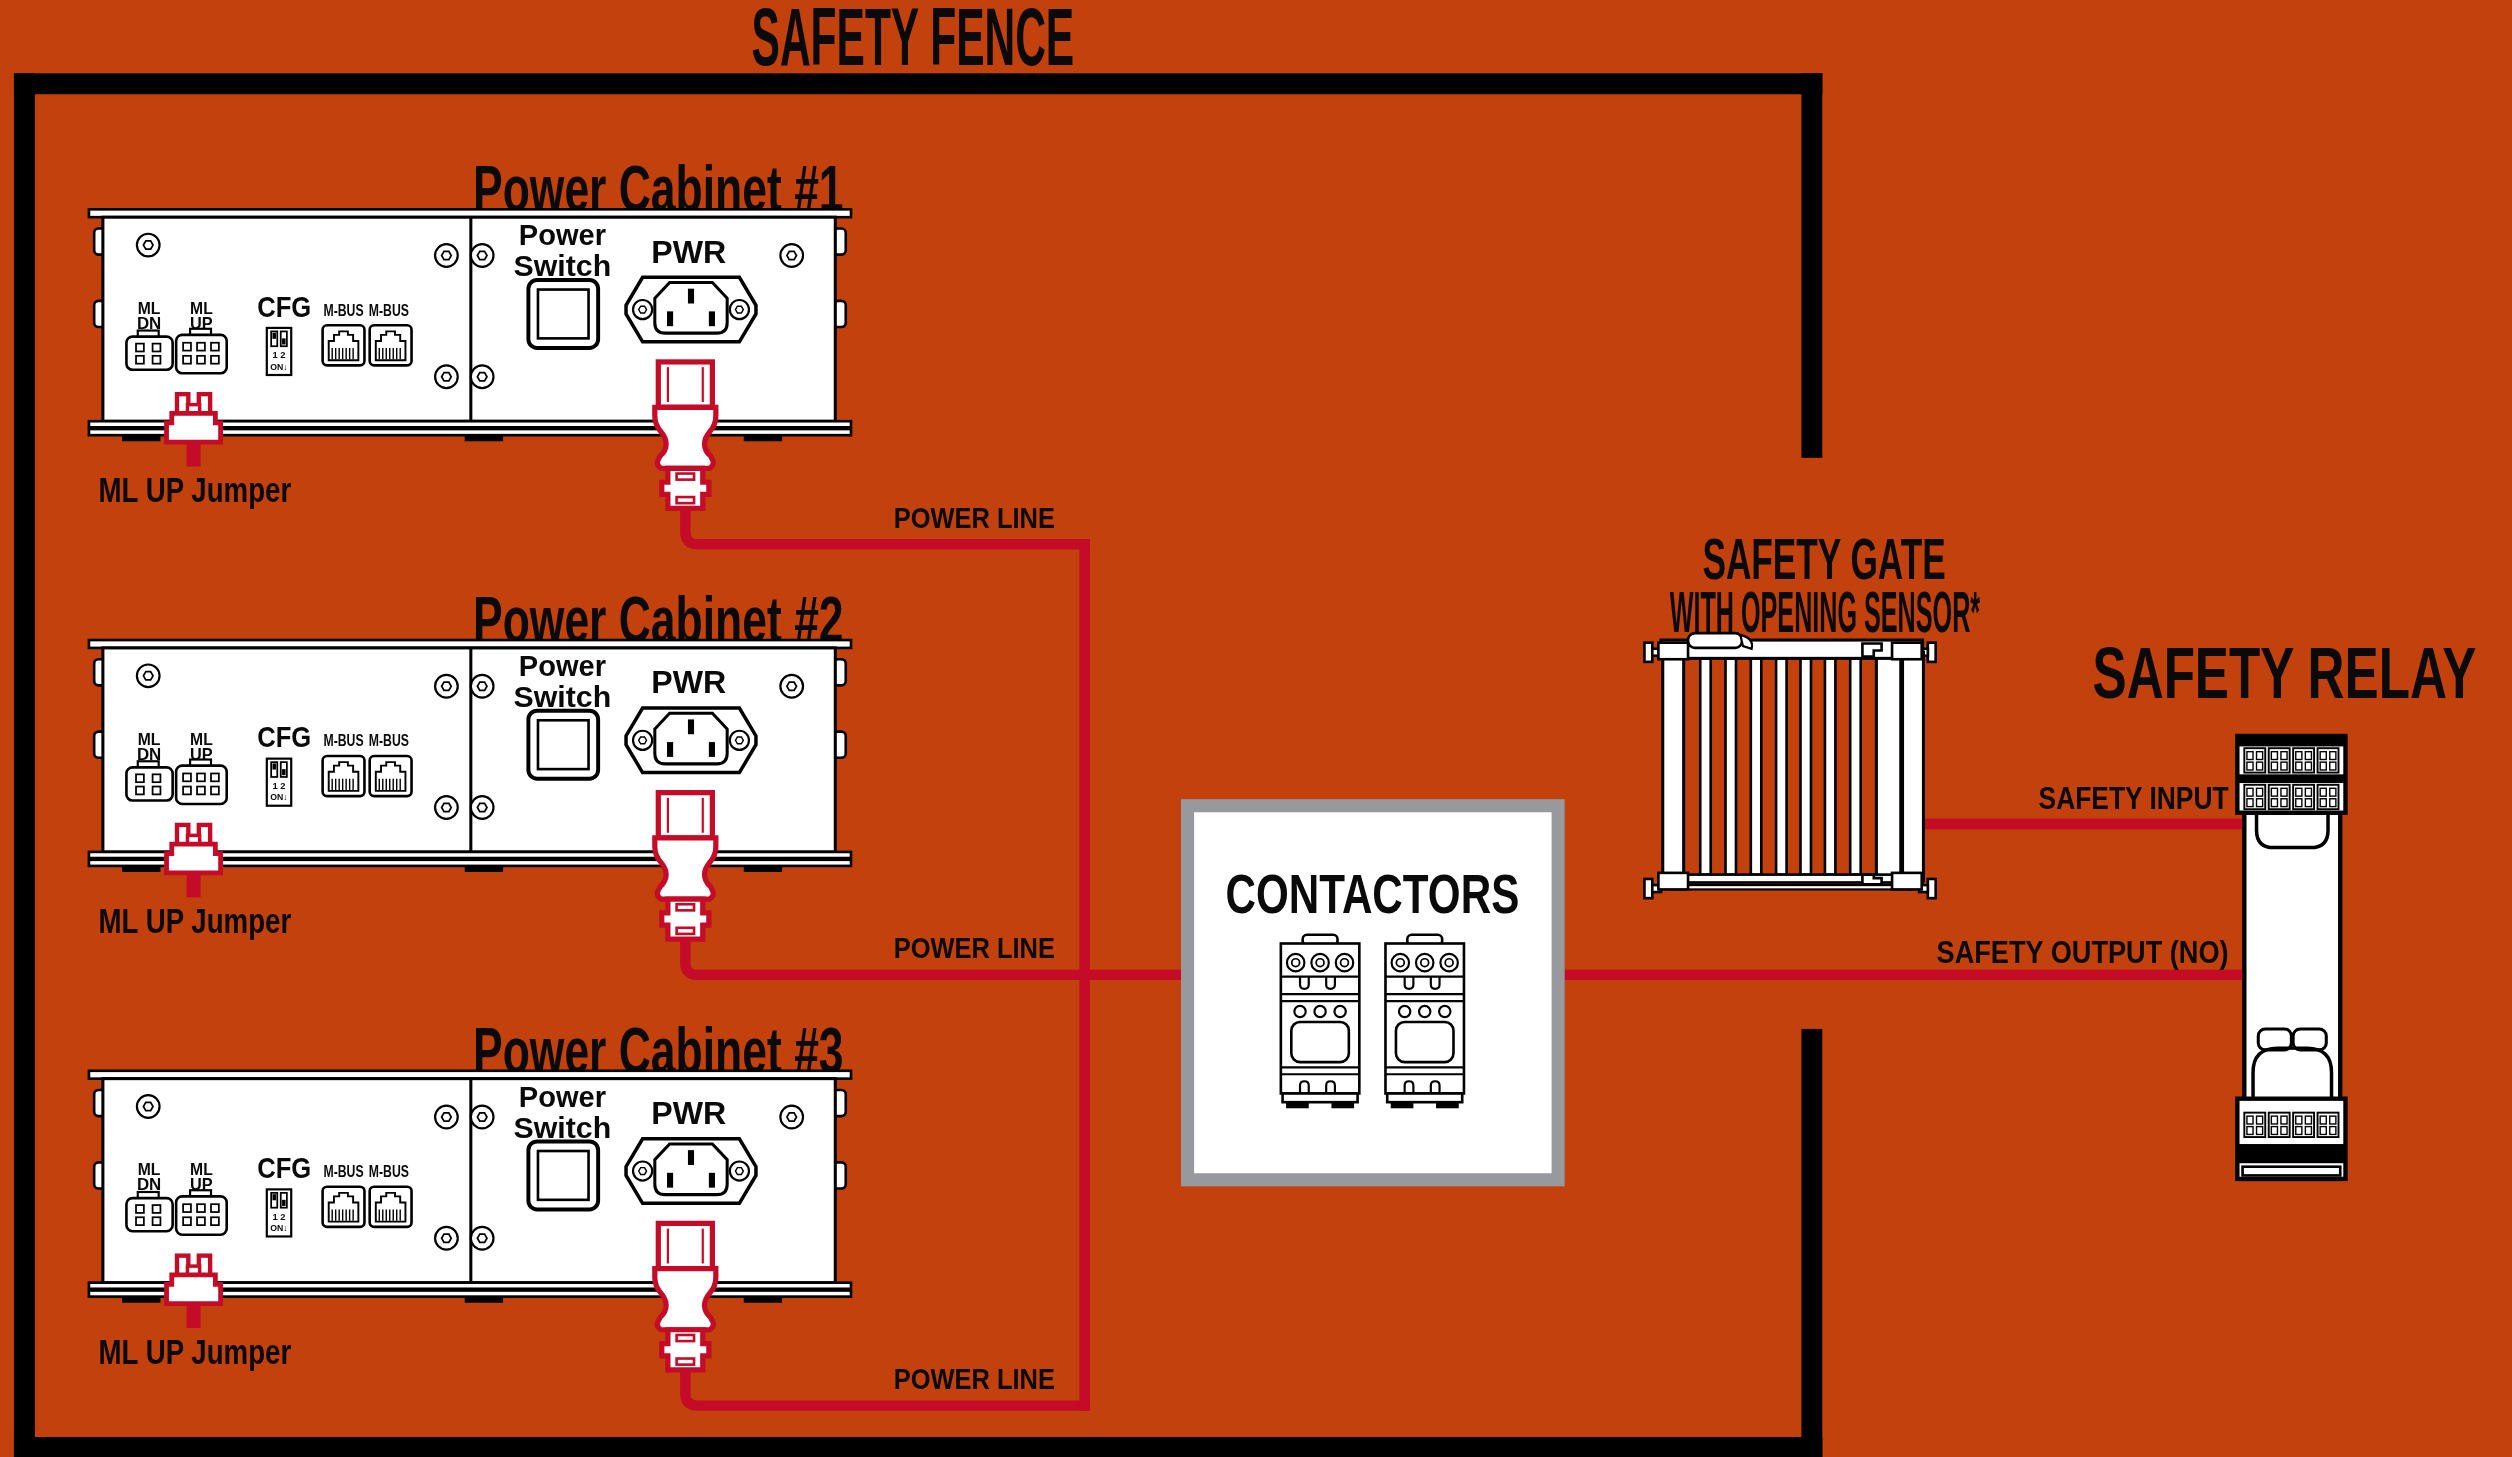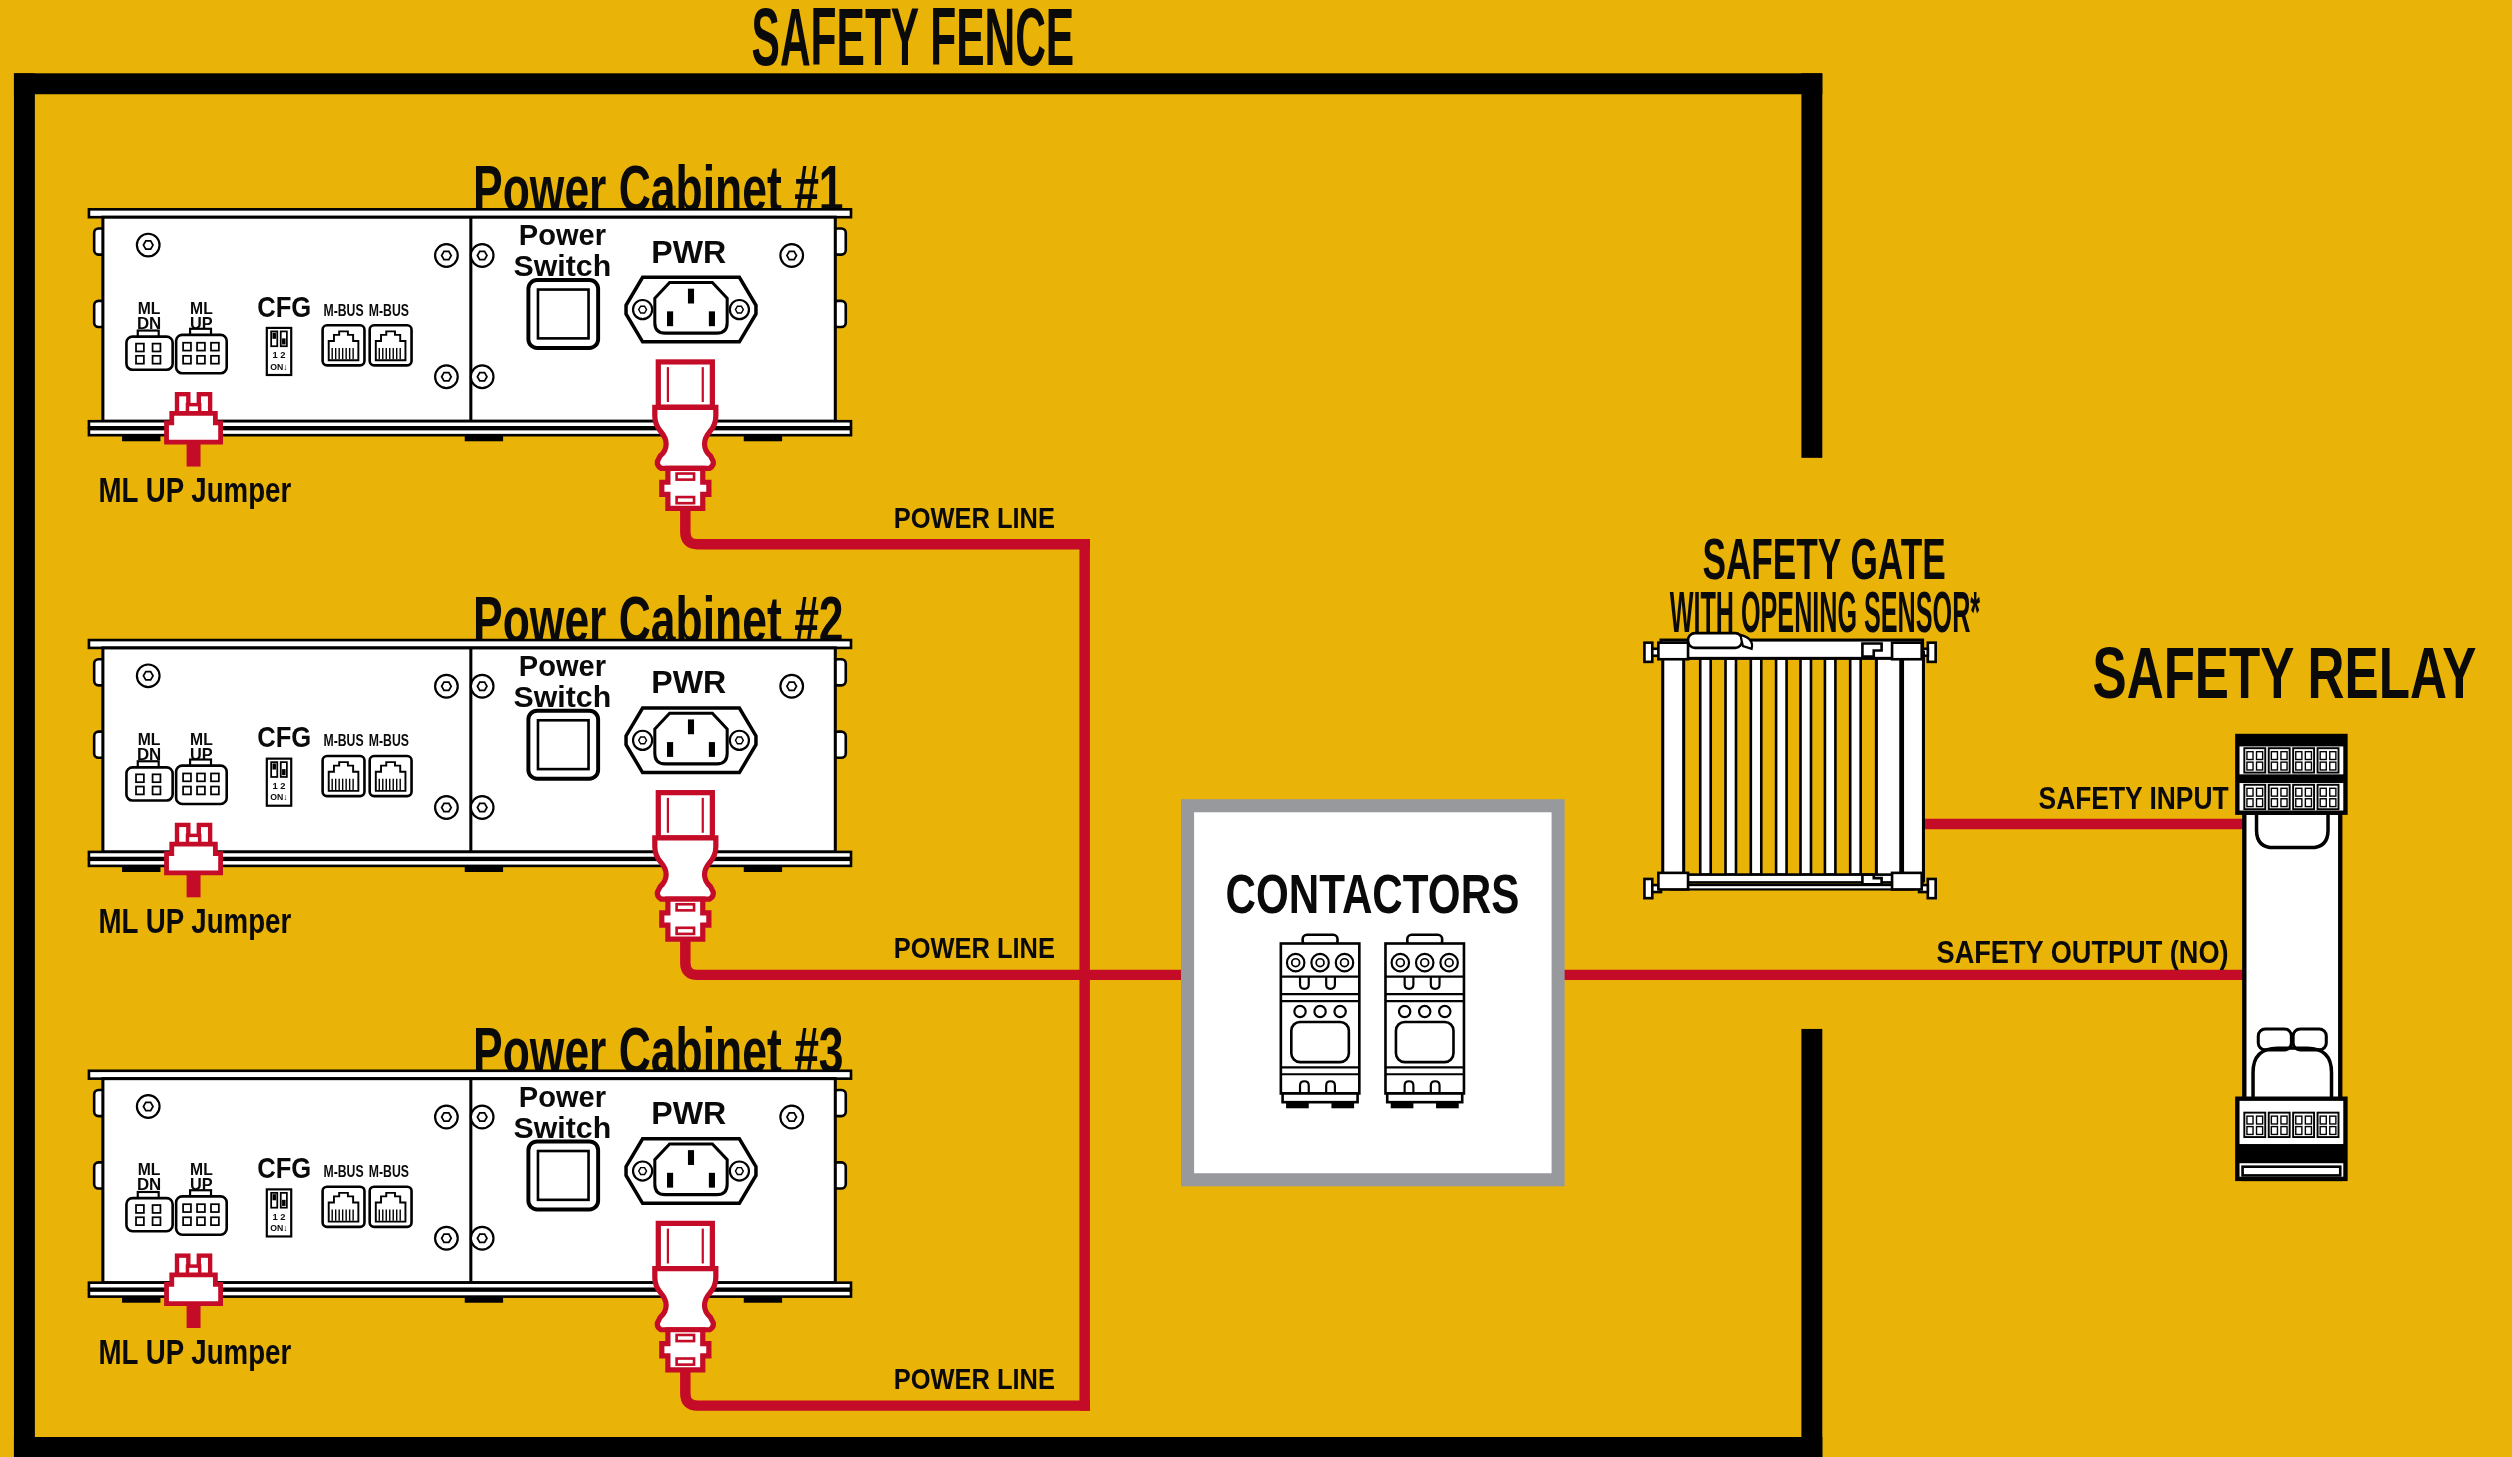--- a/index.html
+++ b/index.html
@@ -1,16 +1,16 @@
 <!DOCTYPE html>
 <html style="--line-red: #C40B27; --contactor-box-gray: #98999D; --black: #000000;font-size:14px"><head>
 <meta charset="utf-8">
 <style>
   html,body{margin:0;padding:0;background:#fff;}
-  #stage{width:2512px;height:1458px;position:relative;background:#eab308;}
+  #stage{width:2512px;height:1458px;position:relative;background:#c2410c;}
   svg{display:block;}
   svg text{font-family:"Liberation Sans","DejaVu Sans",sans-serif;font-weight:bold;fill:#0a0a0a;}
   .ln{fill:#fff;stroke:#000;}
   .nf{fill:none;stroke:#000;}
   .blk{fill:#000;stroke:none;}
   .w16{stroke-width:1.6}.w2{stroke-width:2}.w22{stroke-width:2.2}.w25{stroke-width:2.5}
   .w3{stroke-width:3}.w35{stroke-width:3.5}.w4{stroke-width:4}.w45{stroke-width:4.5}
   .w5{stroke-width:5}.w55{stroke-width:5.5}.w6{stroke-width:6}
   .rln{fill:#fff;stroke:var(--line-red,#C40B27);}
   .rnf{fill:none;stroke:var(--line-red,#C40B27);}

